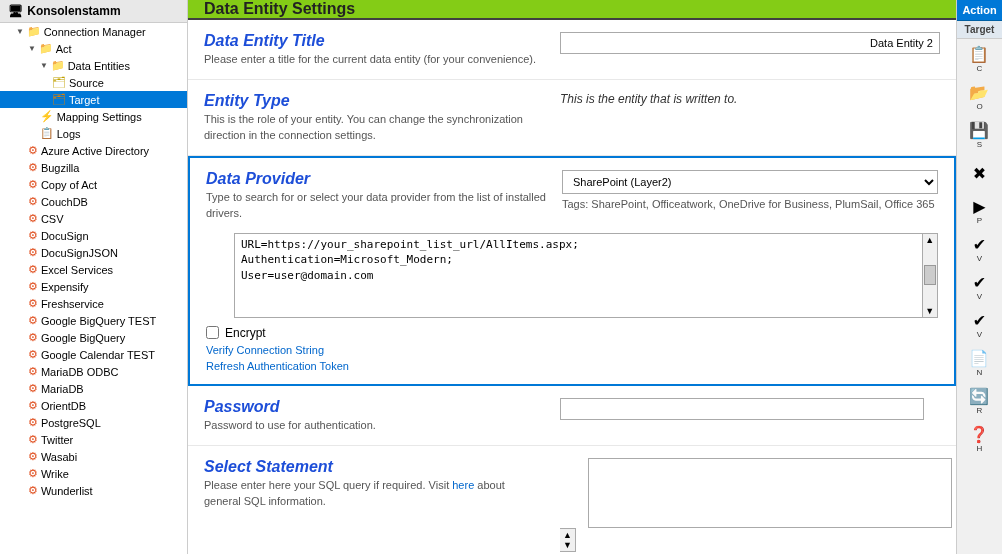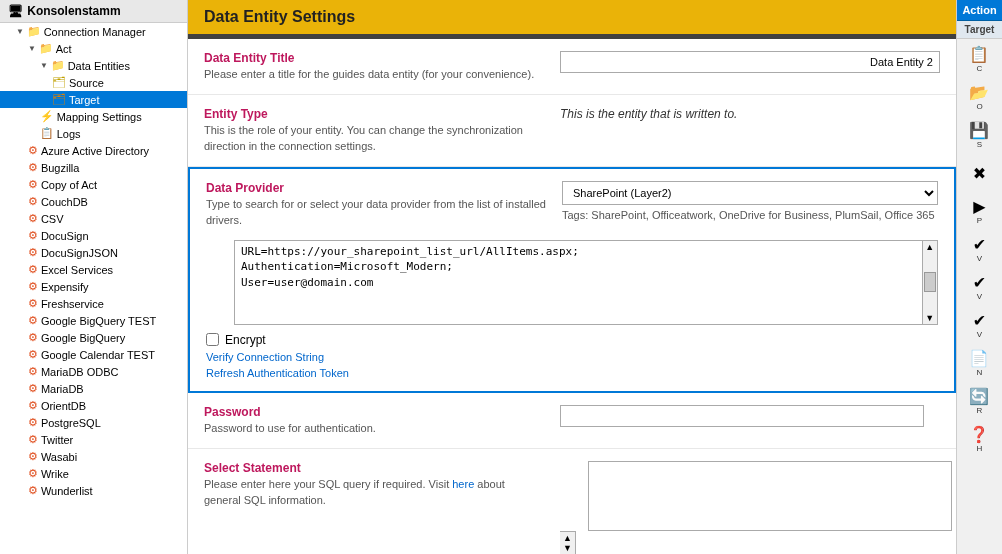--- a/index.html
+++ b/index.html
@@ -41,23 +41,23 @@
 
     
     .main {
       flex: 1;
       display: flex;
       flex-direction: column;
       overflow: hidden;
     }
 
     .main-header {
-      background: #eab308;
-      padding: 8px 16px;
-      border-bottom: 5px solid #404040;
+      background: #84cc16;
+      padding: 0 16px;
+      border-bottom: 2px solid #404040;
     }
     .main-header h1 {
       font-size: 16px;
       font-weight: bold;
       color: #222;
     }
 
     .main-content {
       flex: 1;
       overflow-y: auto;
@@ -81,23 +81,24 @@
       align-items: flex-start;
     }
 
     .field-label-block {
       width: 340px;
       flex-shrink: 0;
     }
 
     .field-label-block .label {
       font-weight: bold;
-      font-size: 12px;
-      color: #be185d;
+      font-size: 16px;
+      color: #1d4ed8;
       margin-bottom: 2px;
+      font-style: italic;
     }
 
     .field-label-block .desc {
       font-size: 11px;
       color: #555;
       line-height: 1.4;
     }
 
     .field-label-block .desc a {
       color: #0066cc;
@@ -350,21 +351,21 @@
   <div class="main-header">
     <h1>Data Entity Settings</h1>
   </div>
 
   <div class="main-content">
 
     <div class="section">
       <div class="field-row">
         <div class="field-label-block">
           <div class="label">Data Entity Title</div>
-          <div class="desc">Please enter a title for the guides data entity (for your convenience).</div>
+          <div class="desc">Please enter a title for the current data entity (for your convenience).</div>
         </div>
         <div class="field-input">
           <input type="text" value="Data Entity 2" style="">
         </div>
       </div>
     </div>
 
     <div class="section">
       <div class="field-row">
         <div class="field-label-block">

